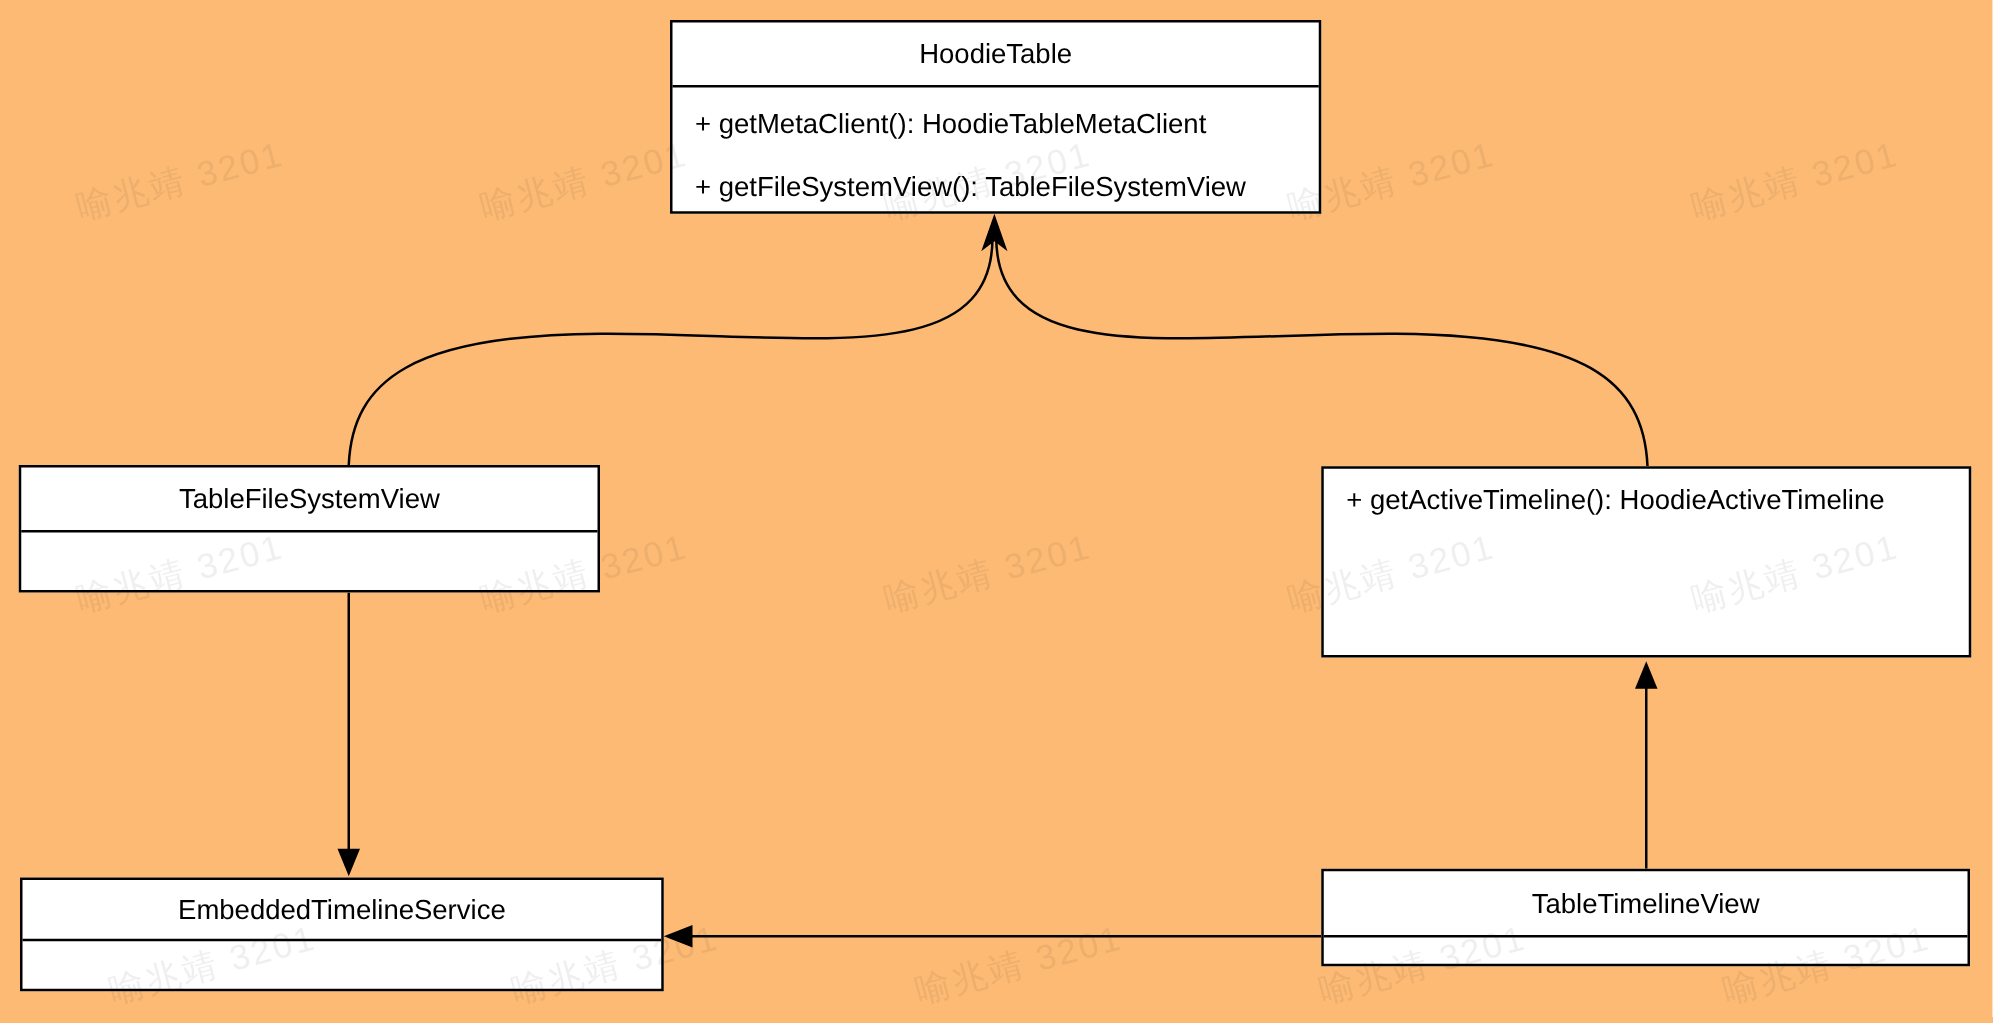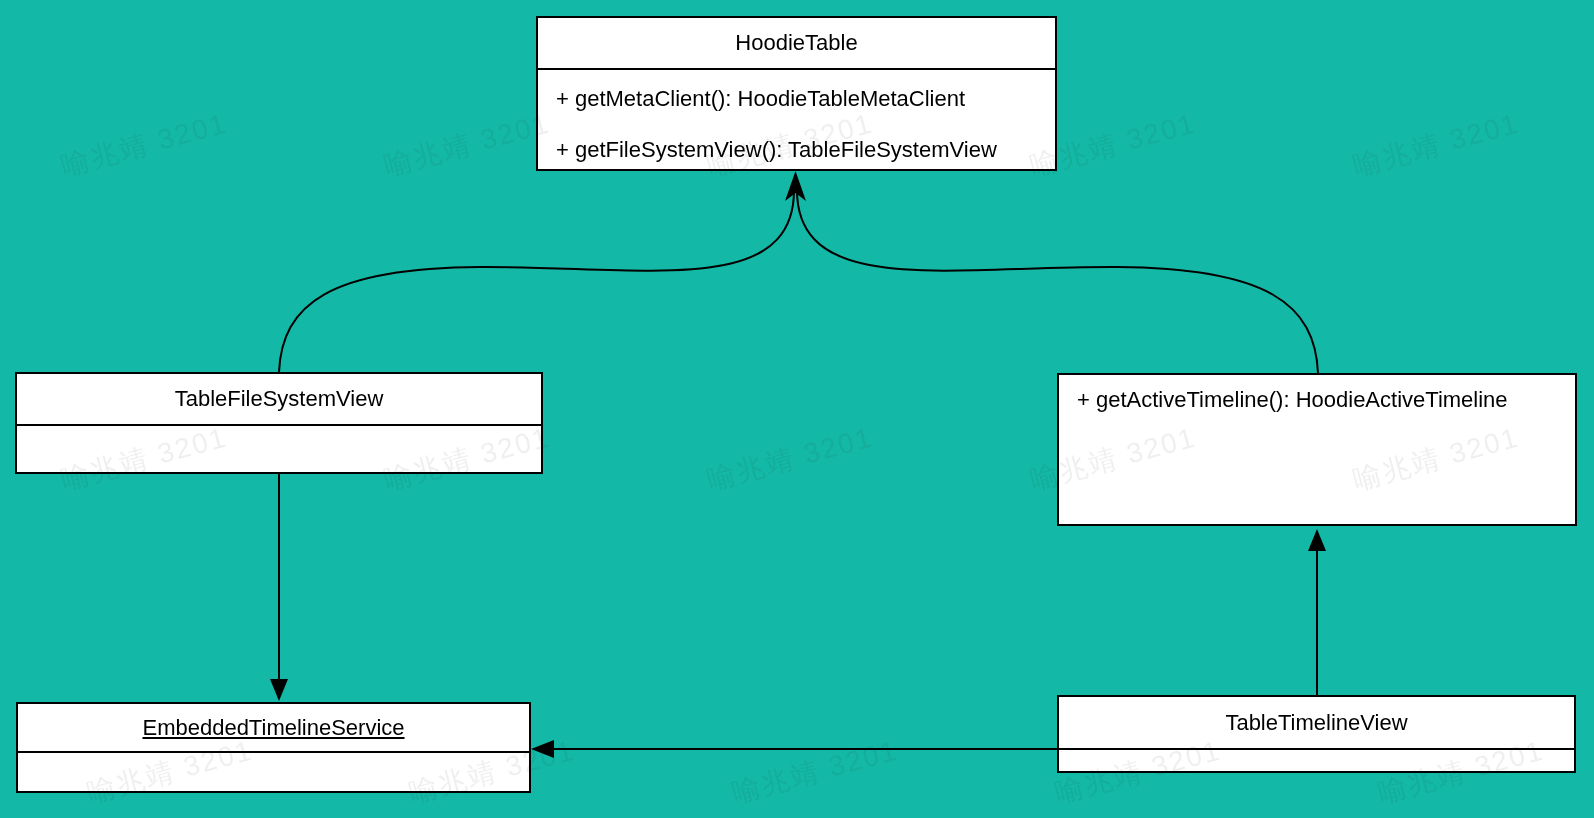--- a/index.html
+++ b/index.html
@@ -5,21 +5,21 @@
   html, body {
     margin: 0;
     padding: 0;
     background: #ffffff;
     font-family: "Liberation Sans", sans-serif;
   }
   .canvas {
     position: relative;
     width: 1594px;
     height: 818px;
-    background: #14b8a6;
+    background: #fdba74;
     overflow: hidden;
   }
   svg.connectors {
     position: absolute;
     left: 0; top: 0;
     width: 1594px;
     height: 818px;
     z-index: 1;
   }
   .uml-class {
@@ -47,29 +47,29 @@
     font-size: 22px;
     white-space: nowrap;
   }
 
   
   #box-hoodie-table        { left: 536px;  top: 16px;  width: 521px; height: 155px; }
   #box-hoodie-table .uml-title { height: 50px; }
   #box-hoodie-table .uml-body  { padding: 12px 0 0 18px; }
   #box-hoodie-table .uml-method { margin-bottom: 17px; }
 
-  #box-file-system-view    { left: 15px;   top: 372px; width: 528px; height: 102px; }
+  #box-file-system-view    { left: 15px;   top: 372px; width: 465px; height: 102px; }
   #box-file-system-view .uml-title { height: 50px; }
 
   #box-meta-client         { left: 1057px; top: 373px; width: 520px; height: 153px; }
   #box-meta-client .uml-title { height: 49px; }
   #box-meta-client .uml-body  { padding: 8px 0 0 18px; text-align: center; }
   #box-meta-client .uml-method { margin-bottom: 12px; }
 
-  #box-timeline-service    { left: 16px;   top: 702px; width: 515px; height: 91px; text-decoration: underline; }
+  #box-timeline-service    { left: 16px;   top: 702px; width: 515px; height: 91px; }
   #box-timeline-service .uml-title { height: 47px; }
 
   #box-timeline-view       { left: 1057px; top: 695px; width: 519px; height: 78px; }
   #box-timeline-view .uml-title { height: 51px; }
 
   
   .watermarks {
     position: absolute;
     left: 0; top: 0;
     width: 1594px;

